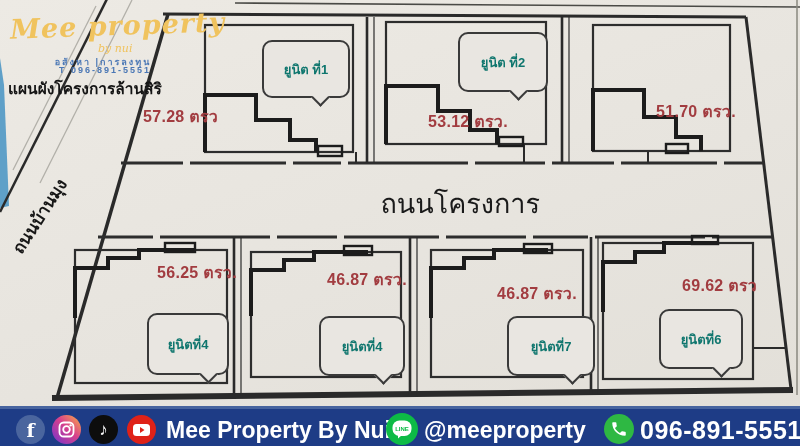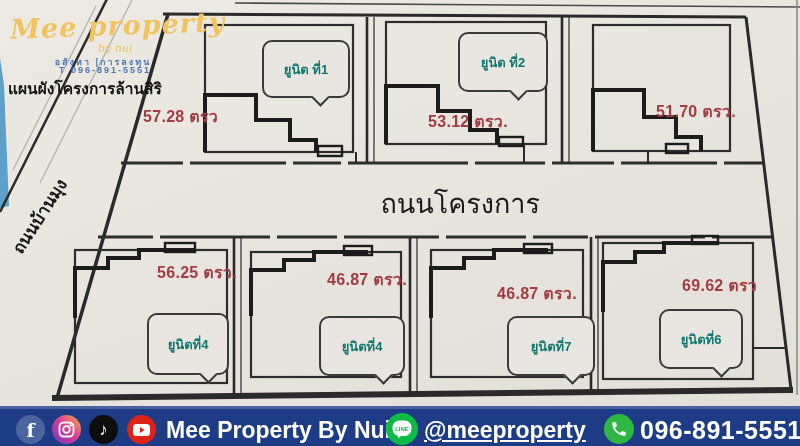--- a/index.html
+++ b/index.html
@@ -41,21 +41,21 @@
       font-weight:bold;font-size:19px;font-family:"DejaVu Serif",serif;}
   .ig{left:52px;top:6px;width:29px;height:29px;
       background:linear-gradient(45deg,#7b35c9 5%,#d8418c 55%,#f7a44a 95%);}
   .tk{left:89px;top:6px;width:29px;height:29px;background:#0d0d0d;color:#fff;
       font-weight:bold;font-size:17px;}
   .yt{left:127px;top:6px;width:29px;height:29px;background:#df2218;}
   .ln{left:386px;top:4px;width:32px;height:32px;background:#0dbb46;}
   .ph{left:604px;top:5px;width:30px;height:30px;background:#2eb843;}
   .ftxt{position:absolute;color:#fff;font-weight:bold;white-space:nowrap;}
   .fbrand{left:166px;top:8px;font-size:23px;}
-  .fhandle{left:424px;top:8px;font-size:23px;text-decoration:underline;}
+  .fhandle{left:424px;top:8px;font-size:23px;}
   .fphone{left:640px;top:7px;font-size:25px;letter-spacing:.5px;}
 </style>
 </head>
 <body>
 
 <div id="stage">
 
   <svg class="plan" width="800" height="446" viewBox="0 0 800 446">
 
     <g stroke="#b2b0a9" stroke-width="1.3">

